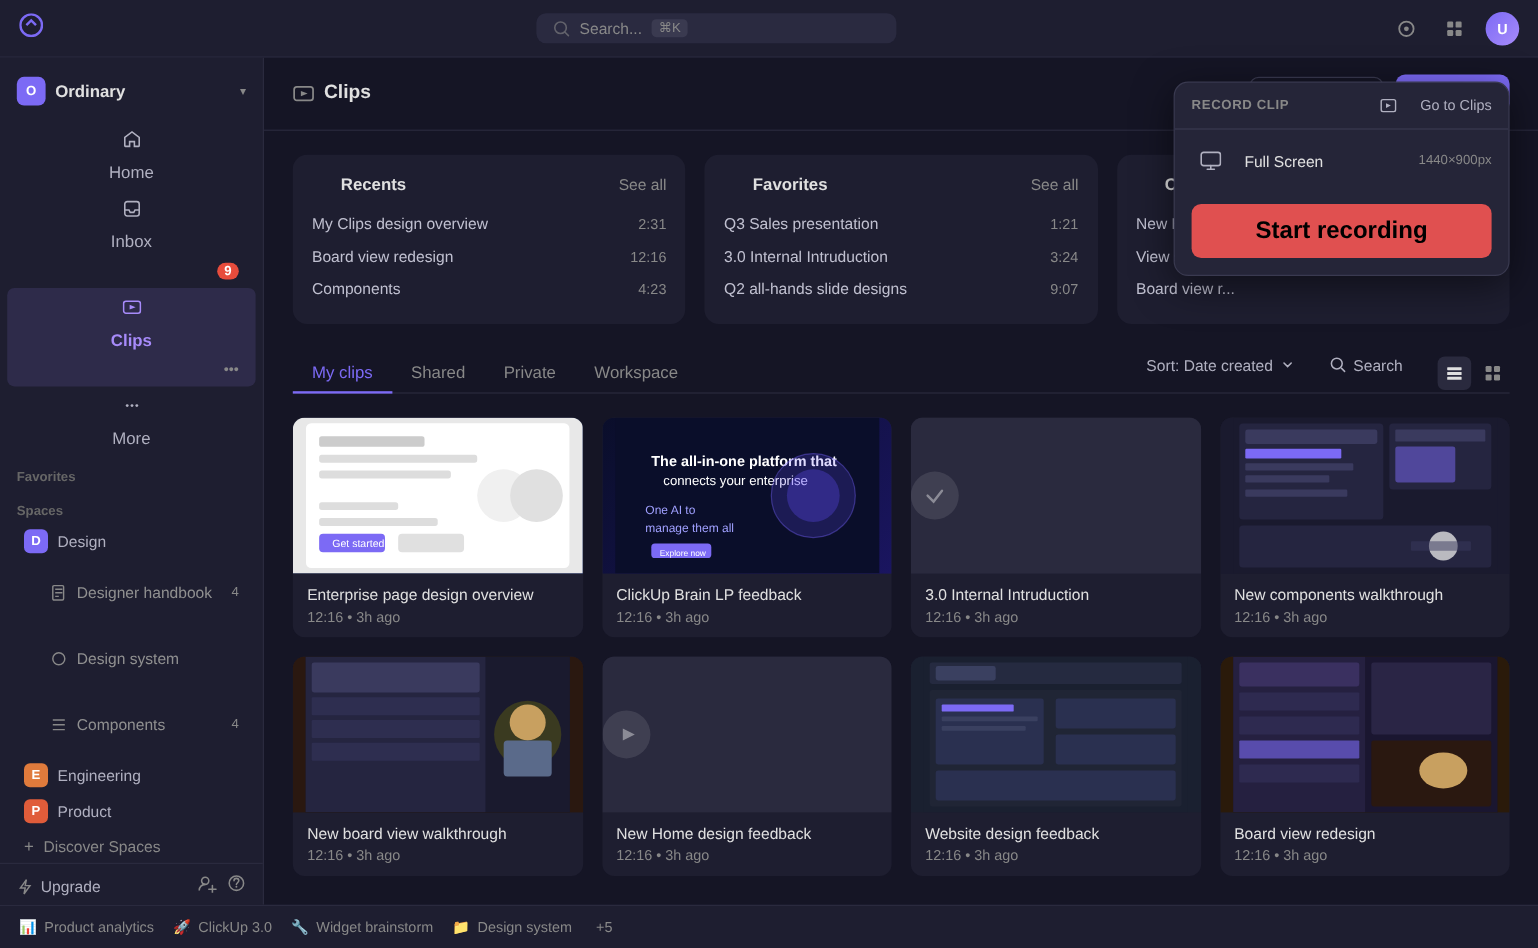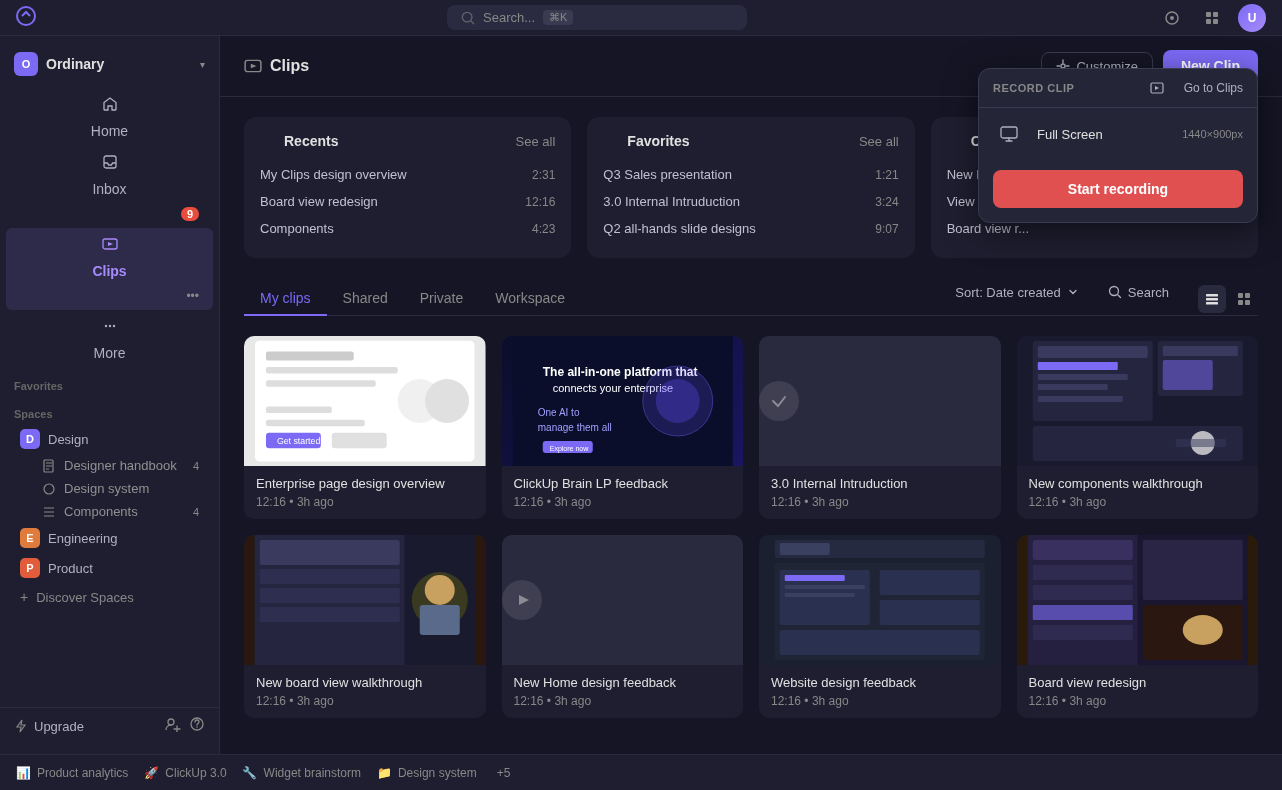--- a/index.html
+++ b/index.html
@@ -1,19 +1,19 @@
 <!DOCTYPE html>
 <html><head>
   <meta charset="utf-8">
   <style>
     * { box-sizing: border-box; margin: 0; padding: 0; }
     body { font-family: -apple-system, BlinkMacSystemFont, 'Segoe UI', sans-serif; background: #1a1a2e; color: #e0e0e0; height: 790px; width: 1282px; overflow: hidden; display: flex; flex-direction: column; }
 
     
-    .topbar { height: 36px; background: #1e1e30; display: flex; align-items: center; justify-content: space-between; padding: 0 16px; border-bottom: 1px solid #2a2a3e; flex-shrink: 0; }
+    .topbar { height: 48px; background: #1e1e30; display: flex; align-items: center; justify-content: space-between; padding: 0 16px; border-bottom: 1px solid #2a2a3e; flex-shrink: 0; }
     .topbar-search { display: flex; align-items: center; gap: 8px; background: #2a2a40; border-radius: 8px; padding: 5px 14px; min-width: 300px; color: #888; font-size: 13px; }
     .topbar-search svg { opacity: 0.6; }
     .search-shortcut { background: #3a3a50; border-radius: 4px; padding: 1px 6px; font-size: 11px; color: #888; }
     .topbar-right { display: flex; align-items: center; gap: 12px; }
     .topbar-icon { width: 28px; height: 28px; display: flex; align-items: center; justify-content: center; border-radius: 6px; cursor: pointer; color: #aaa; }
     .topbar-avatar { width: 28px; height: 28px; border-radius: 50%; background: linear-gradient(135deg, #7c6af5, #a78bfa); display: flex; align-items: center; justify-content: center; font-size: 12px; font-weight: 600; color: white; }
 
     
     .layout { display: flex; flex: 1; overflow: hidden; }
 
@@ -25,21 +25,21 @@
     .workspace-chevron { margin-left: auto; color: #888; font-size: 10px; }
     .sidebar-nav-item { display: flex; align-items: center; gap: 10px; padding: 7px 14px; cursor: pointer; font-size: 14px; color: #b0b0c0; border-radius: 6px; margin: 0 6px; position: relative; flex-direction: column; }
     .sidebar-nav-item.active { background: #2e2b4a; color: #a78bfa; }
     .sidebar-nav-item .nav-icon { width: 18px; height: 18px; display: flex; align-items: center; justify-content: center; flex-shrink: 0; }
     .badge { background: #e74c3c; color: white; border-radius: 10px; padding: 1px 6px; font-size: 11px; font-weight: 600; margin-left: auto; }
     .nav-more-btn { margin-left: auto; opacity: 0; font-size: 12px; color: #888; }
     .sidebar-nav-item.active .nav-more-btn { opacity: 1; }
     .sidebar-section-label { font-size: 11px; color: #666; padding: 12px 14px 4px; font-weight: 600; text-transform: none; }
     .sidebar-space-item { display: flex; align-items: center; gap: 8px; padding: 5px 14px; cursor: pointer; font-size: 13px; color: #b0b0c0; border-radius: 6px; margin: 0 6px; }
     .space-avatar { width: 20px; height: 20px; border-radius: 5px; display: flex; align-items: center; justify-content: center; font-size: 11px; font-weight: 700; color: white; flex-shrink: 0; }
-    .sub-item { display: flex; align-items: center; gap: 8px; padding: 4px 14px 4px 36px; cursor: pointer; font-size: 13px; color: #909090; border-radius: 6px; margin: 0 6px; }
+    .sub-item { display: flex; align-items: center; gap: 8px; padding: 4px 14px 4px 36px; cursor: pointer; font-size: 13px; color: #909090; border-radius: 6px; margin: 16px 6px; }
     .sub-badge { margin-left: auto; font-size: 11px; color: #888; }
     .sidebar-discover { display: flex; align-items: center; gap: 8px; padding: 6px 14px; cursor: pointer; font-size: 13px; color: #888; border-radius: 6px; margin: 0 6px; }
     .sidebar-bottom { margin-top: auto; padding: 8px 14px 10px; display: flex; align-items: center; justify-content: space-between; border-top: 1px solid #2a2a3e; }
     .upgrade-btn { display: flex; align-items: center; gap: 6px; font-size: 13px; color: #b0b0c0; cursor: pointer; }
     .sidebar-bottom-icons { display: flex; gap: 8px; }
 
     
     .main { flex: 1; background: #151525; overflow-y: auto; display: flex; flex-direction: column; }
 
     
@@ -89,21 +89,21 @@
     .record-popup-header { display: flex; align-items: center; justify-content: space-between; padding: 12px 14px; border-bottom: 1px solid #3a3a50; }
     .record-label { font-size: 11px; font-weight: 600; color: #888; letter-spacing: 0.5px; text-transform: uppercase; }
     .go-to-clips-btn { display: flex; align-items: center; gap: 20px; font-size: 12px; color: #b0b0c0; cursor: pointer; }
     .record-option { display: flex; align-items: center; gap: 12px; padding: 10px 14px; cursor: pointer; }
     .record-option-icon { width: 32px; height: 32px; display: flex; align-items: center; justify-content: center; color: #b0b0c0; flex-shrink: 0; }
     .record-option-info { flex: 1; }
     .record-option-name { font-size: 13px; color: #e0e0e0; }
     .record-option-sub { font-size: 11px; color: #888; }
     .audio-bars { display: flex; align-items: flex-end; gap: 2px; height: 16px; }
     .audio-bar { width: 3px; background: #4ade80; border-radius: 1px; }
-    .start-recording-btn { margin: 10px 14px 14px; background: #e05050; color: #ffffff; border: none; border-radius: 8px; padding: 11px; font-size: 14px; font-weight: 600; cursor: pointer; width: calc(100% - 28px); }
+    .start-recording-btn { margin: 10px 14px 14px; background: #e05050; color: #000000; border: none; border-radius: 8px; padding: 11px; font-size: 20px; font-weight: 600; cursor: pointer; width: calc(100% - 28px); }
 
     
     .bottom-bar { height: 36px; background: #1e1e30; border-top: 1px solid #2a2a3e; display: flex; align-items: center; padding: 0 16px; gap: 16px; flex-shrink: 0; }
     .bottom-item { display: flex; align-items: center; gap: 6px; font-size: 12px; color: #888; cursor: pointer; }
     .plus-badge { font-size: 12px; color: #888; margin-left: 4px; }
 
     .clips-section { flex: 1; }
   </style>
 </head>
 <body>

